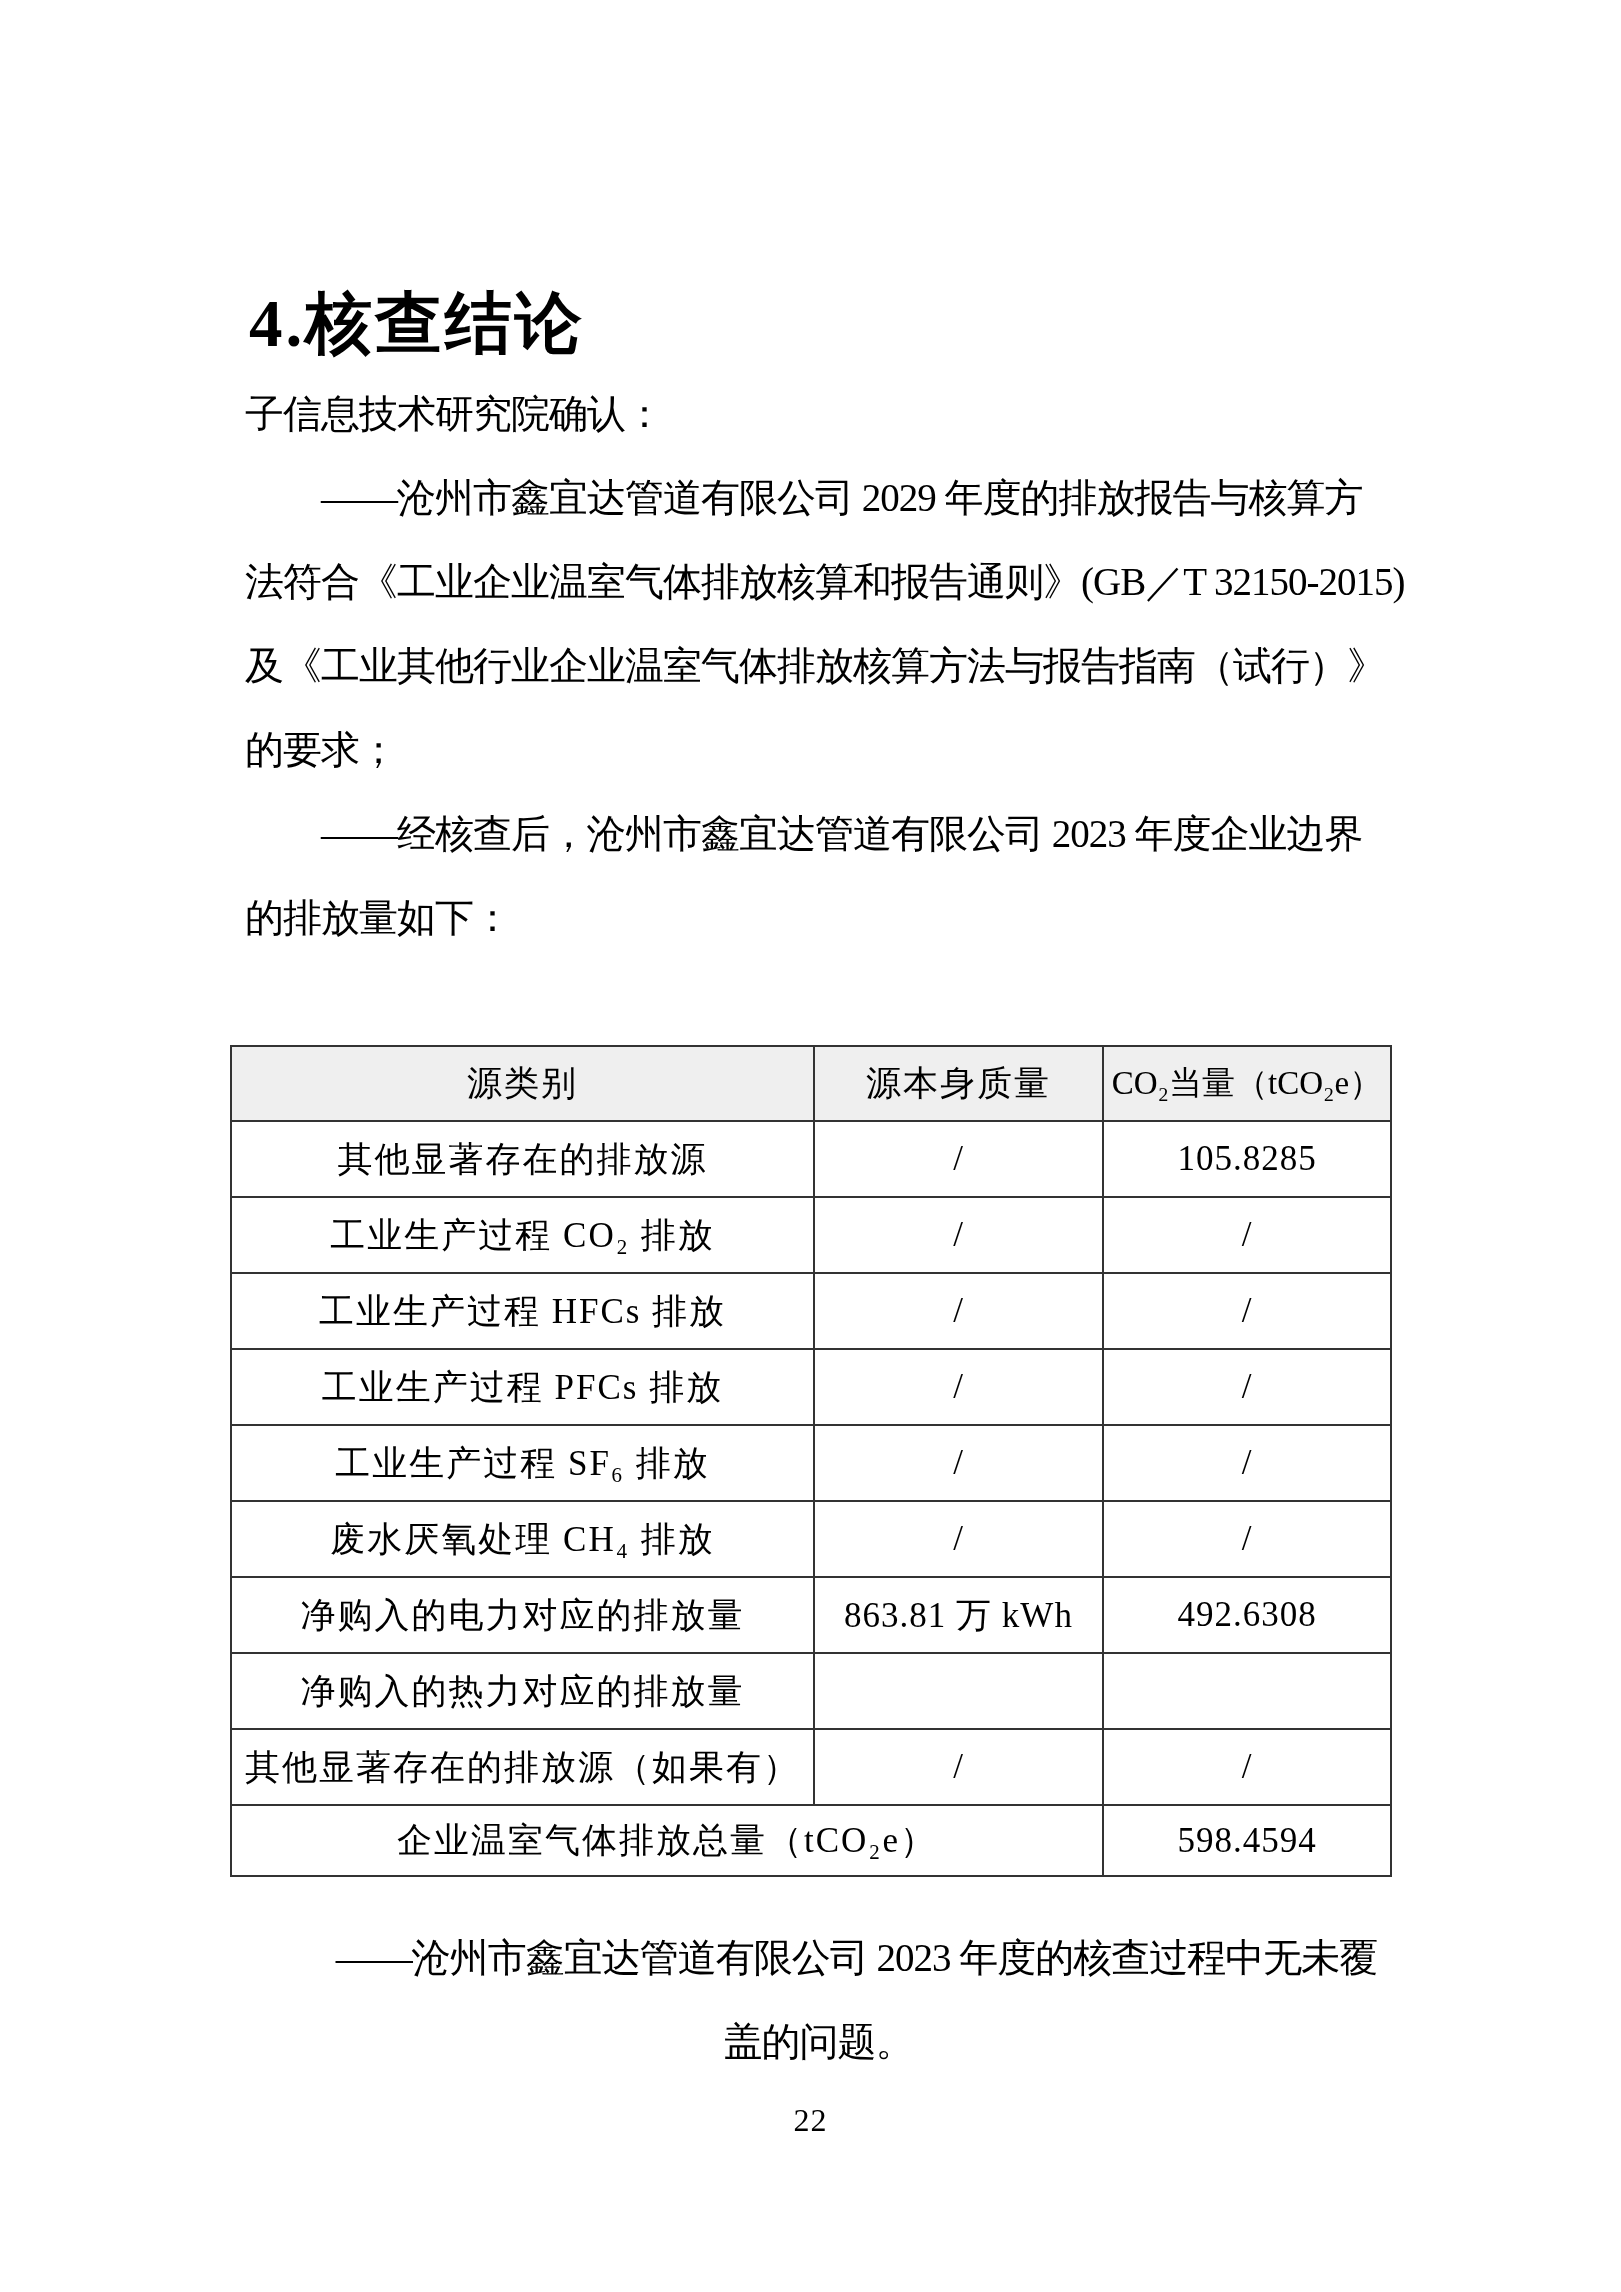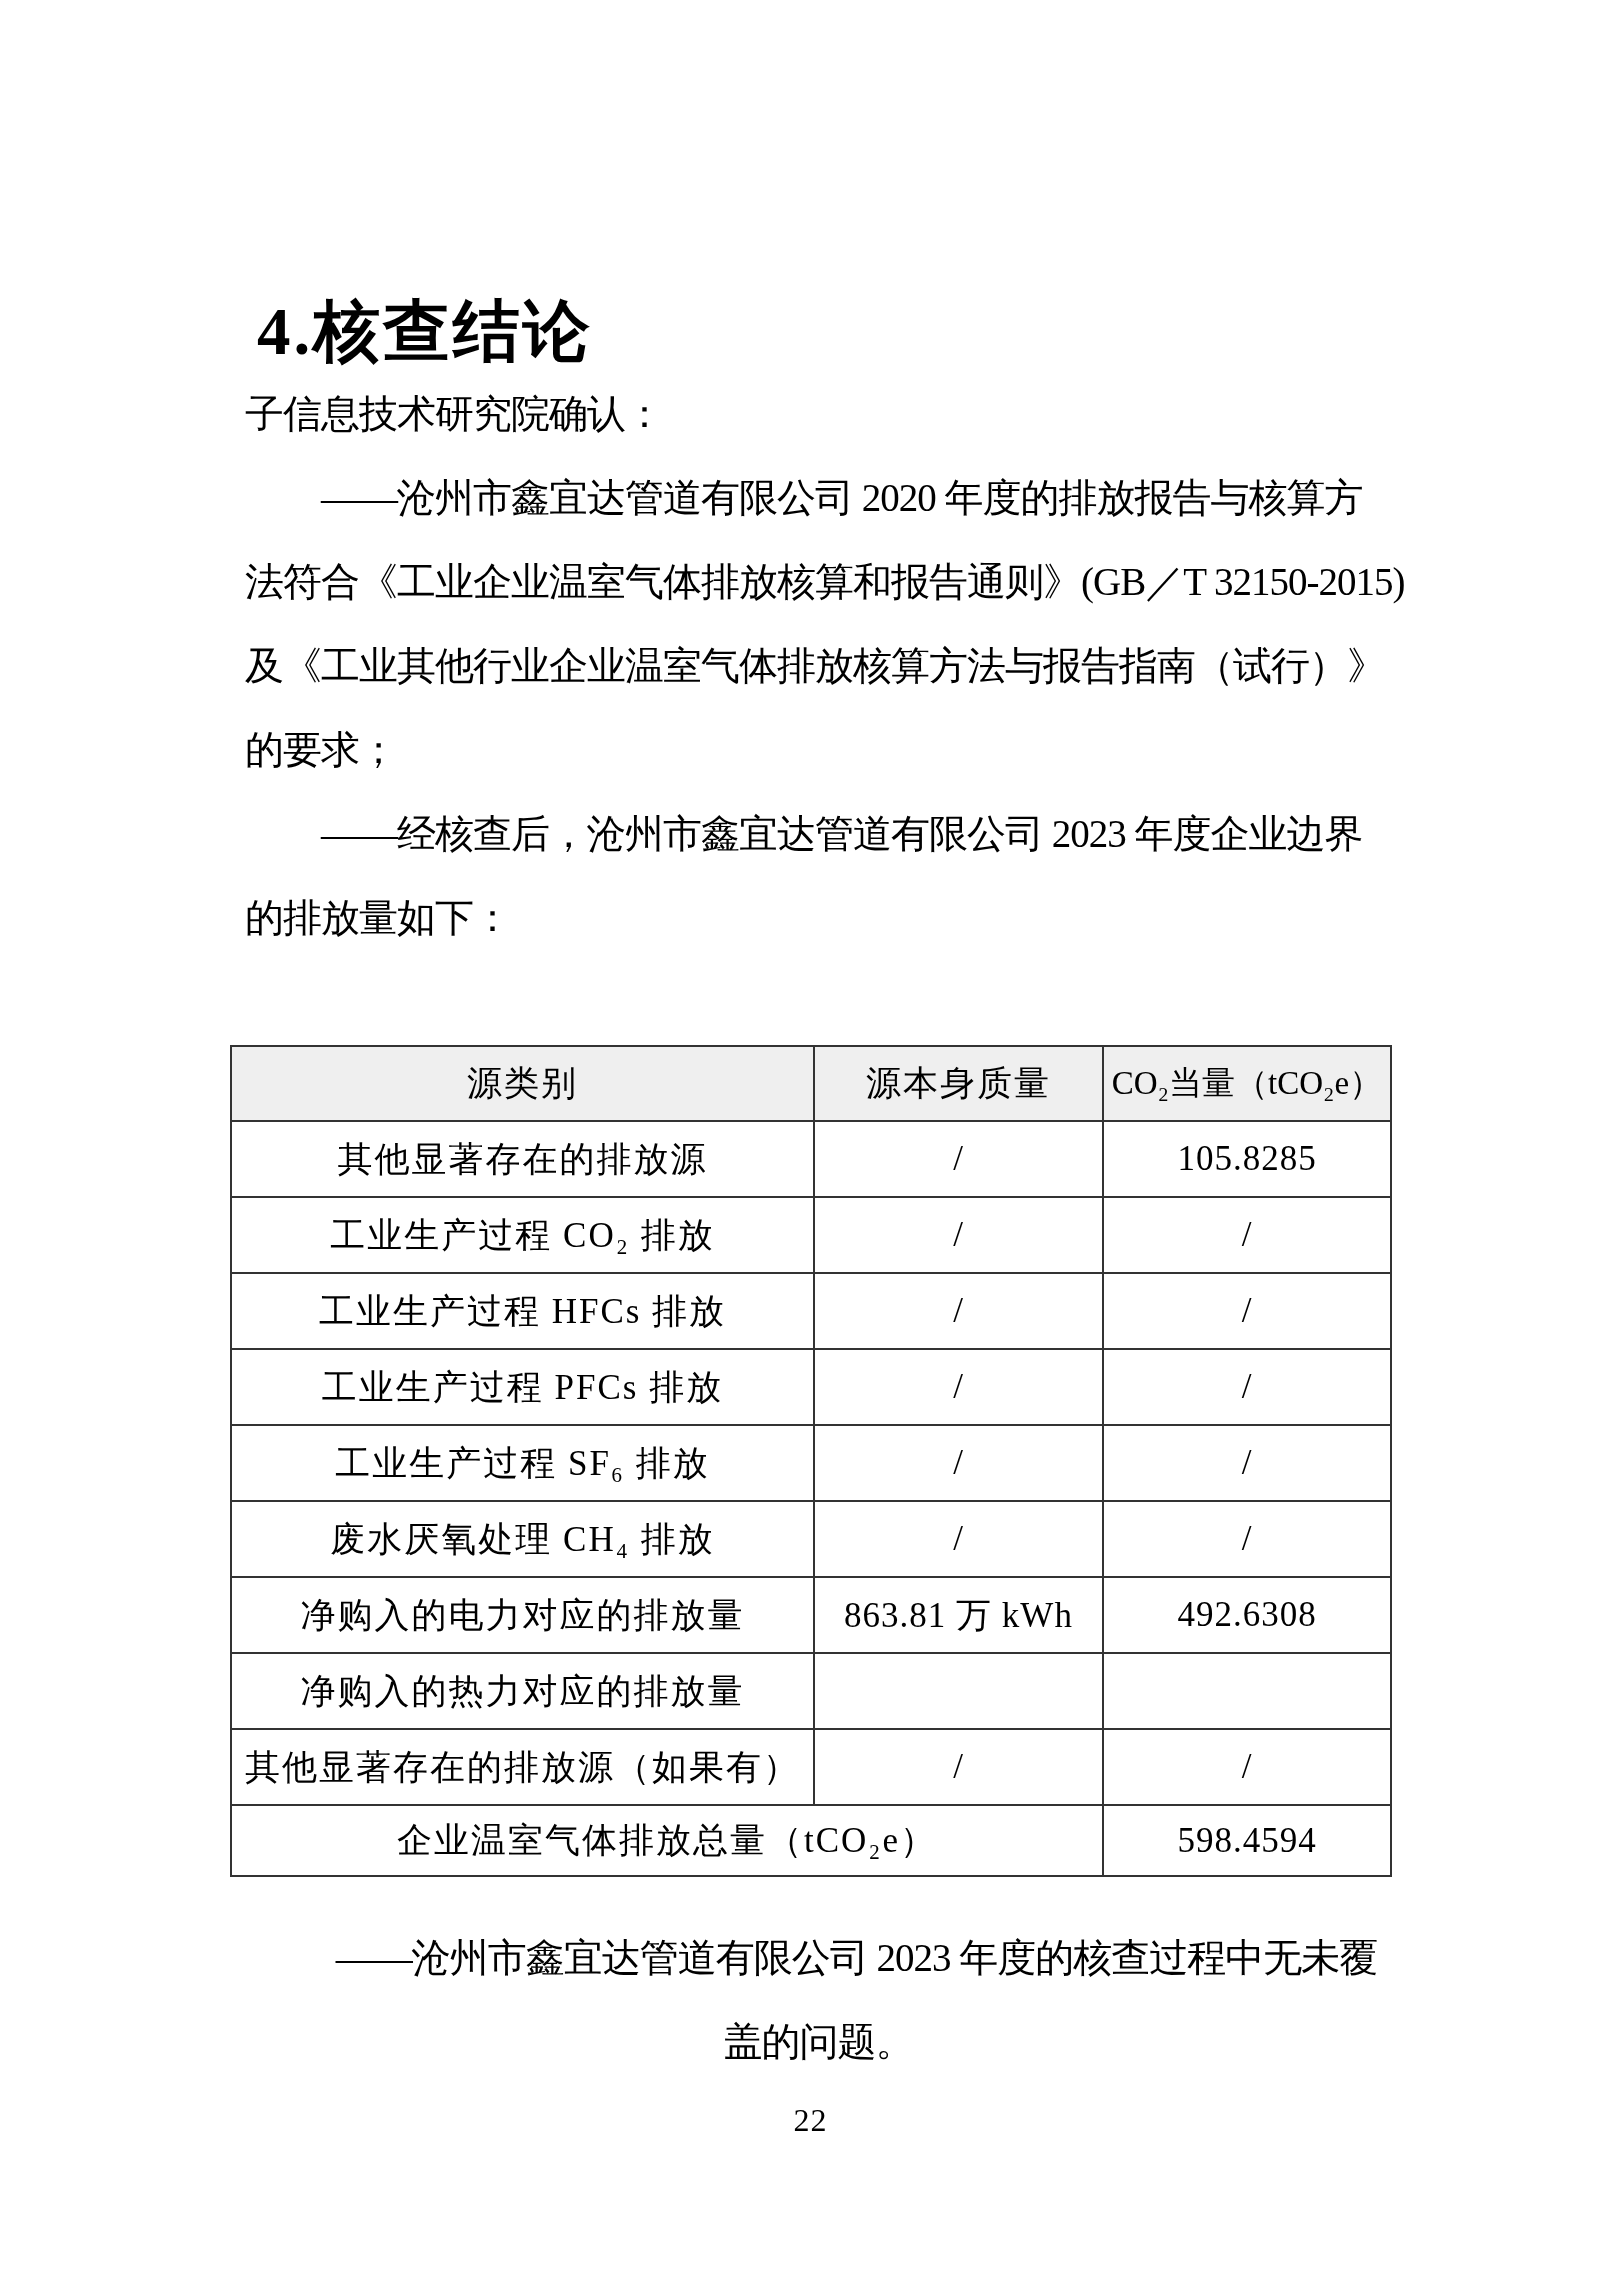--- a/index.html
+++ b/index.html
@@ -9,21 +9,21 @@
     height: 2293px;
     background: #ffffff;
     overflow: hidden;
     font-family: "Liberation Serif", "DejaVu Serif", serif;
     color: #000000;
   }
   .heading {
     position: absolute;
     left: 243px;
     top: 272px;
-    margin: 14px;
+    margin: 6px;
     font-size: 67px;
     font-weight: bold;
     letter-spacing: 2.9px;
     white-space: nowrap;
   }
   .text-block {
     position: absolute;
     left: 245px;
     width: 1147px;
   }
@@ -76,21 +76,21 @@
 </style>
 </head>
 <body>
 
 <div class="page">
 
   <h1 class="heading">4.核查结论</h1>
 
   <div class="text-block text-top">
     <div class="pline">子信息技术研究院确认：</div>
-    <div class="pline indent">——沧州市鑫宜达管道有限公司 2020 年度的排放报告与核算方</div>
+    <div class="pline indent">——沧州市鑫宜达管道有限公司 2029 年度的排放报告与核算方</div>
     <div class="pline">法符合《工业企业温室气体排放核算和报告通则》(GB／T 32150-2015)</div>
     <div class="pline">及《工业其他行业企业温室气体排放核算方法与报告指南（试行）》</div>
     <div class="pline">的要求；</div>
     <div class="pline indent">——经核查后，沧州市鑫宜达管道有限公司 2023 年度企业边界</div>
     <div class="pline">的排放量如下：</div>
   </div>
 
   <table class="emissions">
     <colgroup>
       <col style="width:583px">

